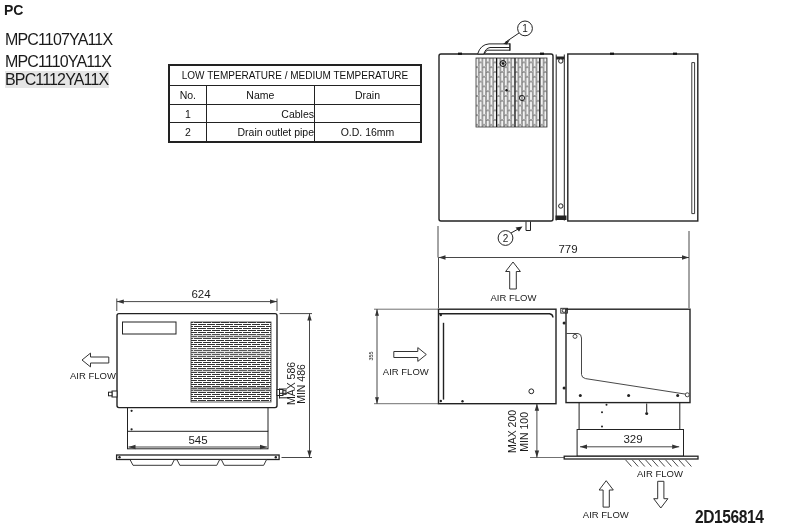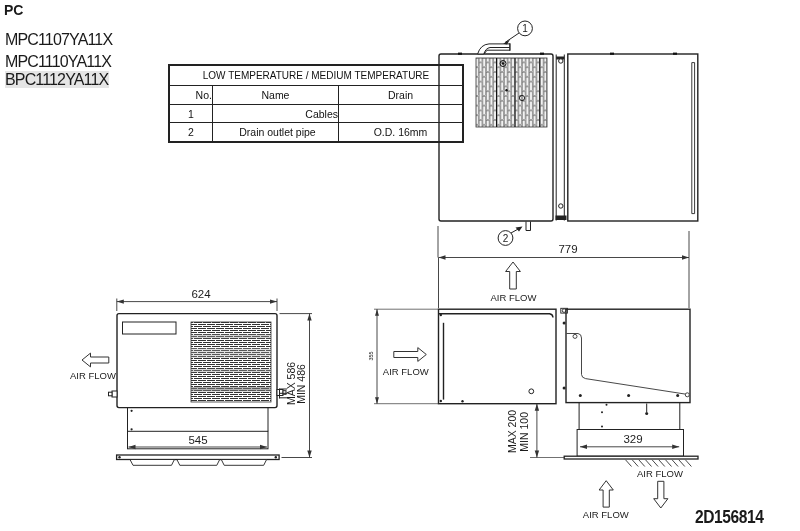--- a/index.html
+++ b/index.html
@@ -16,38 +16,38 @@
 <div id="page">
 
   <div class="abs" style="left:4px;top:2px;font-weight:bold;font-size:14px;">PC</div>
 
   <div class="abs mdl" style="left:5px;top:30px;">MPC1107YA11X</div>
 
   <div class="abs mdl" style="left:5px;top:36px;margin-top:16px;">MPC1110YA11X</div>
 
   <div class="abs mdl" style="left:5px;top:70.5px;line-height:17px;background:#e5e5e5;padding:0 1px 0 0;">BPC1112YA11X</div>
 
-  <table class="spec abs" style="left:168px;top:64px;width:296px;border:2px solid #222;">
+  <table class="spec abs" style="left:168px;top:64px;width:254px;border:2px solid #222;">
     <tbody>
         <tr>
           <td colspan="3" style="height:19px;font-size:10px;">LOW TEMPERATURE / MEDIUM TEMPERATURE</td>
         </tr>
     <tr>
-          <td style="width:36px;height:18px;text-align:right;">No.</td>
+          <td style="width:36px;height:18px;">No.</td>
           <td style="width:108px;">Name</td>
           <td style="width:106px;">Drain</td>
         </tr>
     <tr>
           <td style="height:17px;">1</td>
           <td style="text-align:right;padding-left:20px;">Cables</td>
           <td></td>
         </tr>
     <tr>
           <td style="height:18px;">2</td>
-          <td style="text-align:center;padding-left:4px;">Drain outlet pipe</td>
+          <td style="text-align:right;padding-left:4px;">Drain outlet pipe</td>
           <td>O.D. 16mm</td>
         </tr>
   </tbody>
     </table>
 
   <svg class="abs" style="left:0;top:0;" width="800" height="531" viewBox="0 0 800 531">
     <defs>
       <pattern id="vgrille" width="7.2" height="9.6" patternUnits="userSpaceOnUse">
         <rect x="0.4" y="0.4" width="2.8" height="8.8" fill="#f2f2f2" stroke="#6a6a6a" stroke-width="0.6"></rect>
         <rect x="4.0" y="-4.4" width="2.8" height="8.8" fill="#f2f2f2" stroke="#6a6a6a" stroke-width="0.6"></rect>

